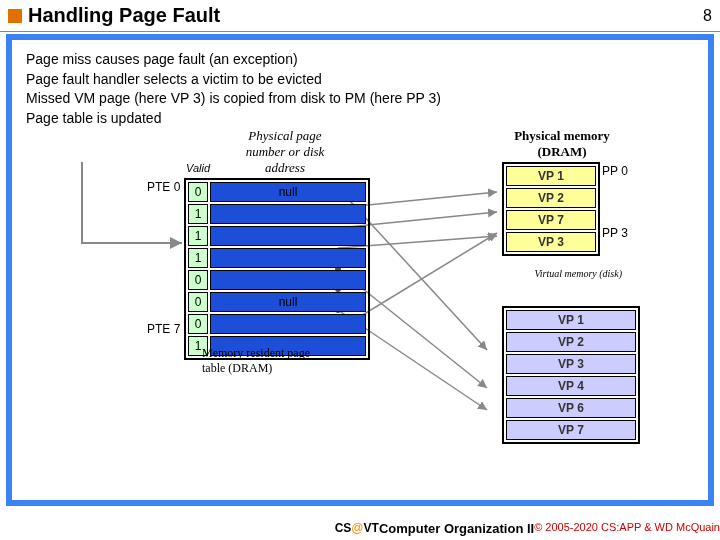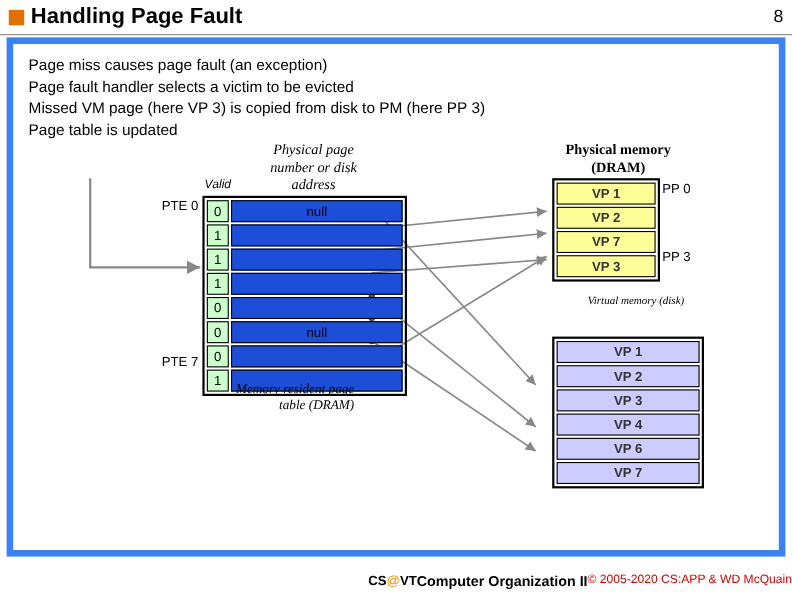--- a/index.html
+++ b/index.html
@@ -14,21 +14,21 @@
 .dia{position:relative;width:100%;height:350px}
 .va{position:absolute;left:24px;top:12px;border:1px solid #000;background:#ffff99;padding:2px 6px;font-size:13px;text-decoration:underline}
 .ptlbl{position:absolute;left:218px;top:0;font-size:13px;font-style:italic;text-align:center;width:110px;font-family:Georgia,serif}
 .vlbl{position:absolute;left:174px;top:34px;font-size:11px;font-style:italic;font-family:Liberation Sans, sans-serif}
 .pte0{position:absolute;left:135px;top:52px;font-size:12px}
 .pte7{position:absolute;left:135px;top:194px;font-size:12px}
 .pt{position:absolute;left:172px;top:50px;border:2px solid #000}
 .pt tr td{border:1px solid #000;font-size:12px;text-align:center;height:20px}
 .pt .v{width:20px;background:#ccffcc}
 .pt .a{width:156px;background:#1d4ed8}
-.mrpt{position:absolute;left:190px;top:218px;font-size:12px;text-align:right;width:120px;font-style:italic;font-family:Georgia,serif}
+.mrpt{position:absolute;left:190px;top:218px;font-size:12px;text-align:left;width:120px;font-family:Georgia,serif}
 .pmlbl{position:absolute;left:490px;top:0;font-size:13px;font-weight:bold;text-align:center;width:120px;font-family:Georgia,serif}
 .pm{position:absolute;left:490px;top:34px;border:2px solid #000}
 .pm td{border:1px solid #000;background:#ffff99;font-size:12px;text-align:center;width:90px;height:20px;font-weight:bold;color:#333}
 .pp0{position:absolute;left:590px;top:36px;font-size:12px}
 .pp3{position:absolute;left:590px;top:98px;font-size:12px}
 .vmlbl{position:absolute;left:490px;top:140px;font-size:10px;font-style:italic;text-align:right;width:120px;font-family:Georgia,serif}
 .vm{position:absolute;left:490px;top:178px;border:2px solid #000}
 .vm td{border:1px solid #000;background:#ccccff;font-size:12px;text-align:center;width:130px;height:20px;font-weight:bold;color:#333}
 svg.arr{position:absolute;left:0;top:0;width:100%;height:100%;pointer-events:none}
 .ftr{position:absolute;bottom:4px;left:0;right:0;display:flex;justify-content:flex-end;padding:0 0;font-size:12px}

